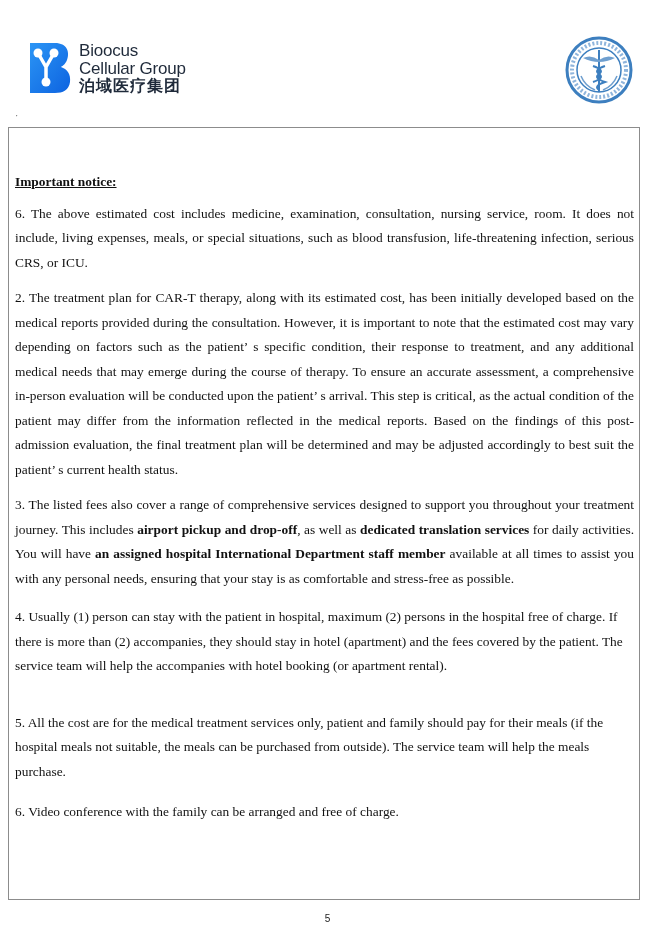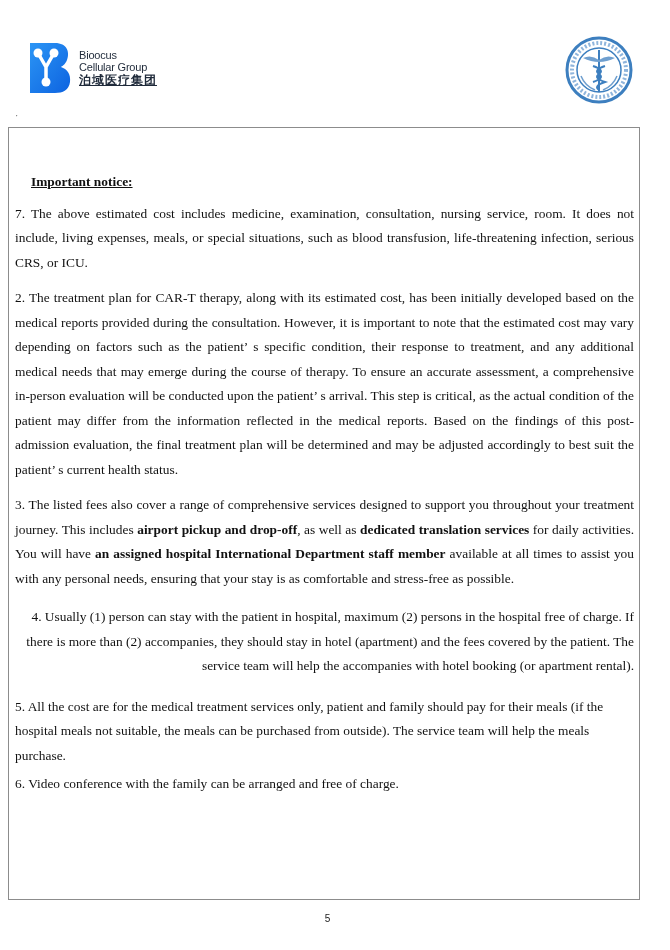--- a/index.html
+++ b/index.html
@@ -1,26 +1,26 @@
 <!DOCTYPE html>
 <html><head>
 <meta charset="utf-8">
 <style>
   html, body { margin: 0; padding: 0; background: #ffffff; }
   body { width: 670px; height: 950px; position: relative; overflow: hidden; font-family: "Liberation Serif", serif; color: #111; }
   .logo-left { position: absolute; left: 27px; top: 40px; display: flex; align-items: center; }
   .logo-mark { width: 45px; height: 55px; position: relative; }
   .logo-text { margin-left: 7px; font-family: "Liberation Sans", sans-serif; color: #1f2a3a; line-height: 1; }
-  .logo-text .l1, .logo-text .l2 { font-size: 11px; letter-spacing: -0.2px; display: block; margin-bottom: 1px; }
-  .logo-text .l3 { font-size: 12px; display: block; margin-top: 1px; letter-spacing: 1px; font-weight: bold; text-decoration: underline; }
+  .logo-text .l1, .logo-text .l2 { font-size: 17px; letter-spacing: -0.2px; display: block; margin-bottom: 1px; }
+  .logo-text .l3 { font-size: 16px; display: block; margin-top: 1px; letter-spacing: 1px; font-weight: bold; }
   .seal { position: absolute; left: 565px; top: 36px; width: 68px; height: 68px; }
   .dot { position: absolute; left: 15px; top: 110px; font-size: 10px; color: #666; }
   .box { position: absolute; left: 8px; top: 127px; width: 632px; height: 773px; border: 1px solid #8c8c8c; box-sizing: border-box; }
   .content { position: absolute; left: 15px; top: 170px; width: 619px; font-size: 13.4px; line-height: 24.5px; }
-  .heading { font-weight: bold; text-decoration: underline; margin: 0 0 7px 16px; }
+  .heading { font-weight: bold; text-decoration: underline; margin: 0 0 7px 0; }
   .para { margin: 0 0 11px 0; text-align: justify; }
   .para b { font-weight: bold; }
   .page-num { position: absolute; left: 0; width: 655px; text-align: center; top: 913px; font-size: 10px; font-family: "Liberation Sans", sans-serif; color: #222; }
 </style>
 </head>
 <body>
 
 <div class="logo-left">
   <div class="logo-mark">
     <svg width="45" height="55" viewBox="0 0 45 55">
@@ -56,21 +56,21 @@
     <path d="M16 40 Q20 50 30 54 M52 40 Q48 50 38 54" stroke="#6f9fcf" stroke-width="1.5" fill="none"></path>
   </svg>
 </div>
 
 <div class="dot">·</div>
 
 <div class="box"></div>
 
 <div class="content">
   <p class="heading">Important notice:</p>
-  <p class="para">7. The above estimated cost includes medicine, examination, consultation, nursing service, room. It does not include, living expenses, meals, or special situations, such as blood transfusion, life-threatening infection, serious CRS, or ICU.</p>
+  <p class="para">6. The above estimated cost includes medicine, examination, consultation, nursing service, room. It does not include, living expenses, meals, or special situations, such as blood transfusion, life-threatening infection, serious CRS, or ICU.</p>
   <p class="para">2. The treatment plan for CAR-T therapy, along with its estimated cost, has been initially developed based on the medical reports provided during the consultation. However, it is important to note that the estimated cost may vary depending on factors such as the patient’ s specific condition, their response to treatment, and any additional medical needs that may emerge during the course of therapy. To ensure an accurate assessment, a comprehensive in-person evaluation will be conducted upon the patient’ s arrival. This step is critical, as the actual condition of the patient may differ from the information reflected in the medical reports. Based on the findings of this post-admission evaluation, the final treatment plan will be determined and may be adjusted accordingly to best suit the patient’ s current health status.</p>
   <p class="para" style="margin-bottom:14px"><span>3. The listed fees also cover a range of comprehensive services designed to support you throughout your treatment journey. This includes </span><b>airport pickup and drop-off</b><span>, as well as </span><b>dedicated translation services</b><span> for daily activities. You will have </span><b>an assigned hospital International Department staff member</b><span> available at all times to assist you with any personal needs, ensuring that your stay is as comfortable and stress-free as possible.</span></p>
-  <p class="para" style="text-align:right;margin-bottom:16px">4. Usually (1) person can stay with the patient in hospital, maximum (2) persons in the hospital free of charge. If there is more than (2) accompanies, they should stay in hotel (apartment) and the fees covered by the patient. The service team will help the accompanies with hotel booking (or apartment rental).</p>
-  <p class="para" style="text-align:left;margin-bottom:4px">5. All the cost are for the medical treatment services only, patient and family should pay for their meals (if the hospital meals not suitable, the meals can be purchased from outside). The service team will help the meals purchase.</p>
+  <p class="para" style="text-align:left;margin-bottom:32px">4. Usually (1) person can stay with the patient in hospital, maximum (2) persons in the hospital free of charge. If there is more than (2) accompanies, they should stay in hotel (apartment) and the fees covered by the patient. The service team will help the accompanies with hotel booking (or apartment rental).</p>
+  <p class="para" style="text-align:left;margin-bottom:16px">5. All the cost are for the medical treatment services only, patient and family should pay for their meals (if the hospital meals not suitable, the meals can be purchased from outside). The service team will help the meals purchase.</p>
   <p class="para" style="margin-bottom:0">6. Video conference with the family can be arranged and free of charge.</p>
 </div>
 
 <div class="page-num">5</div>
 
 </body></html>

